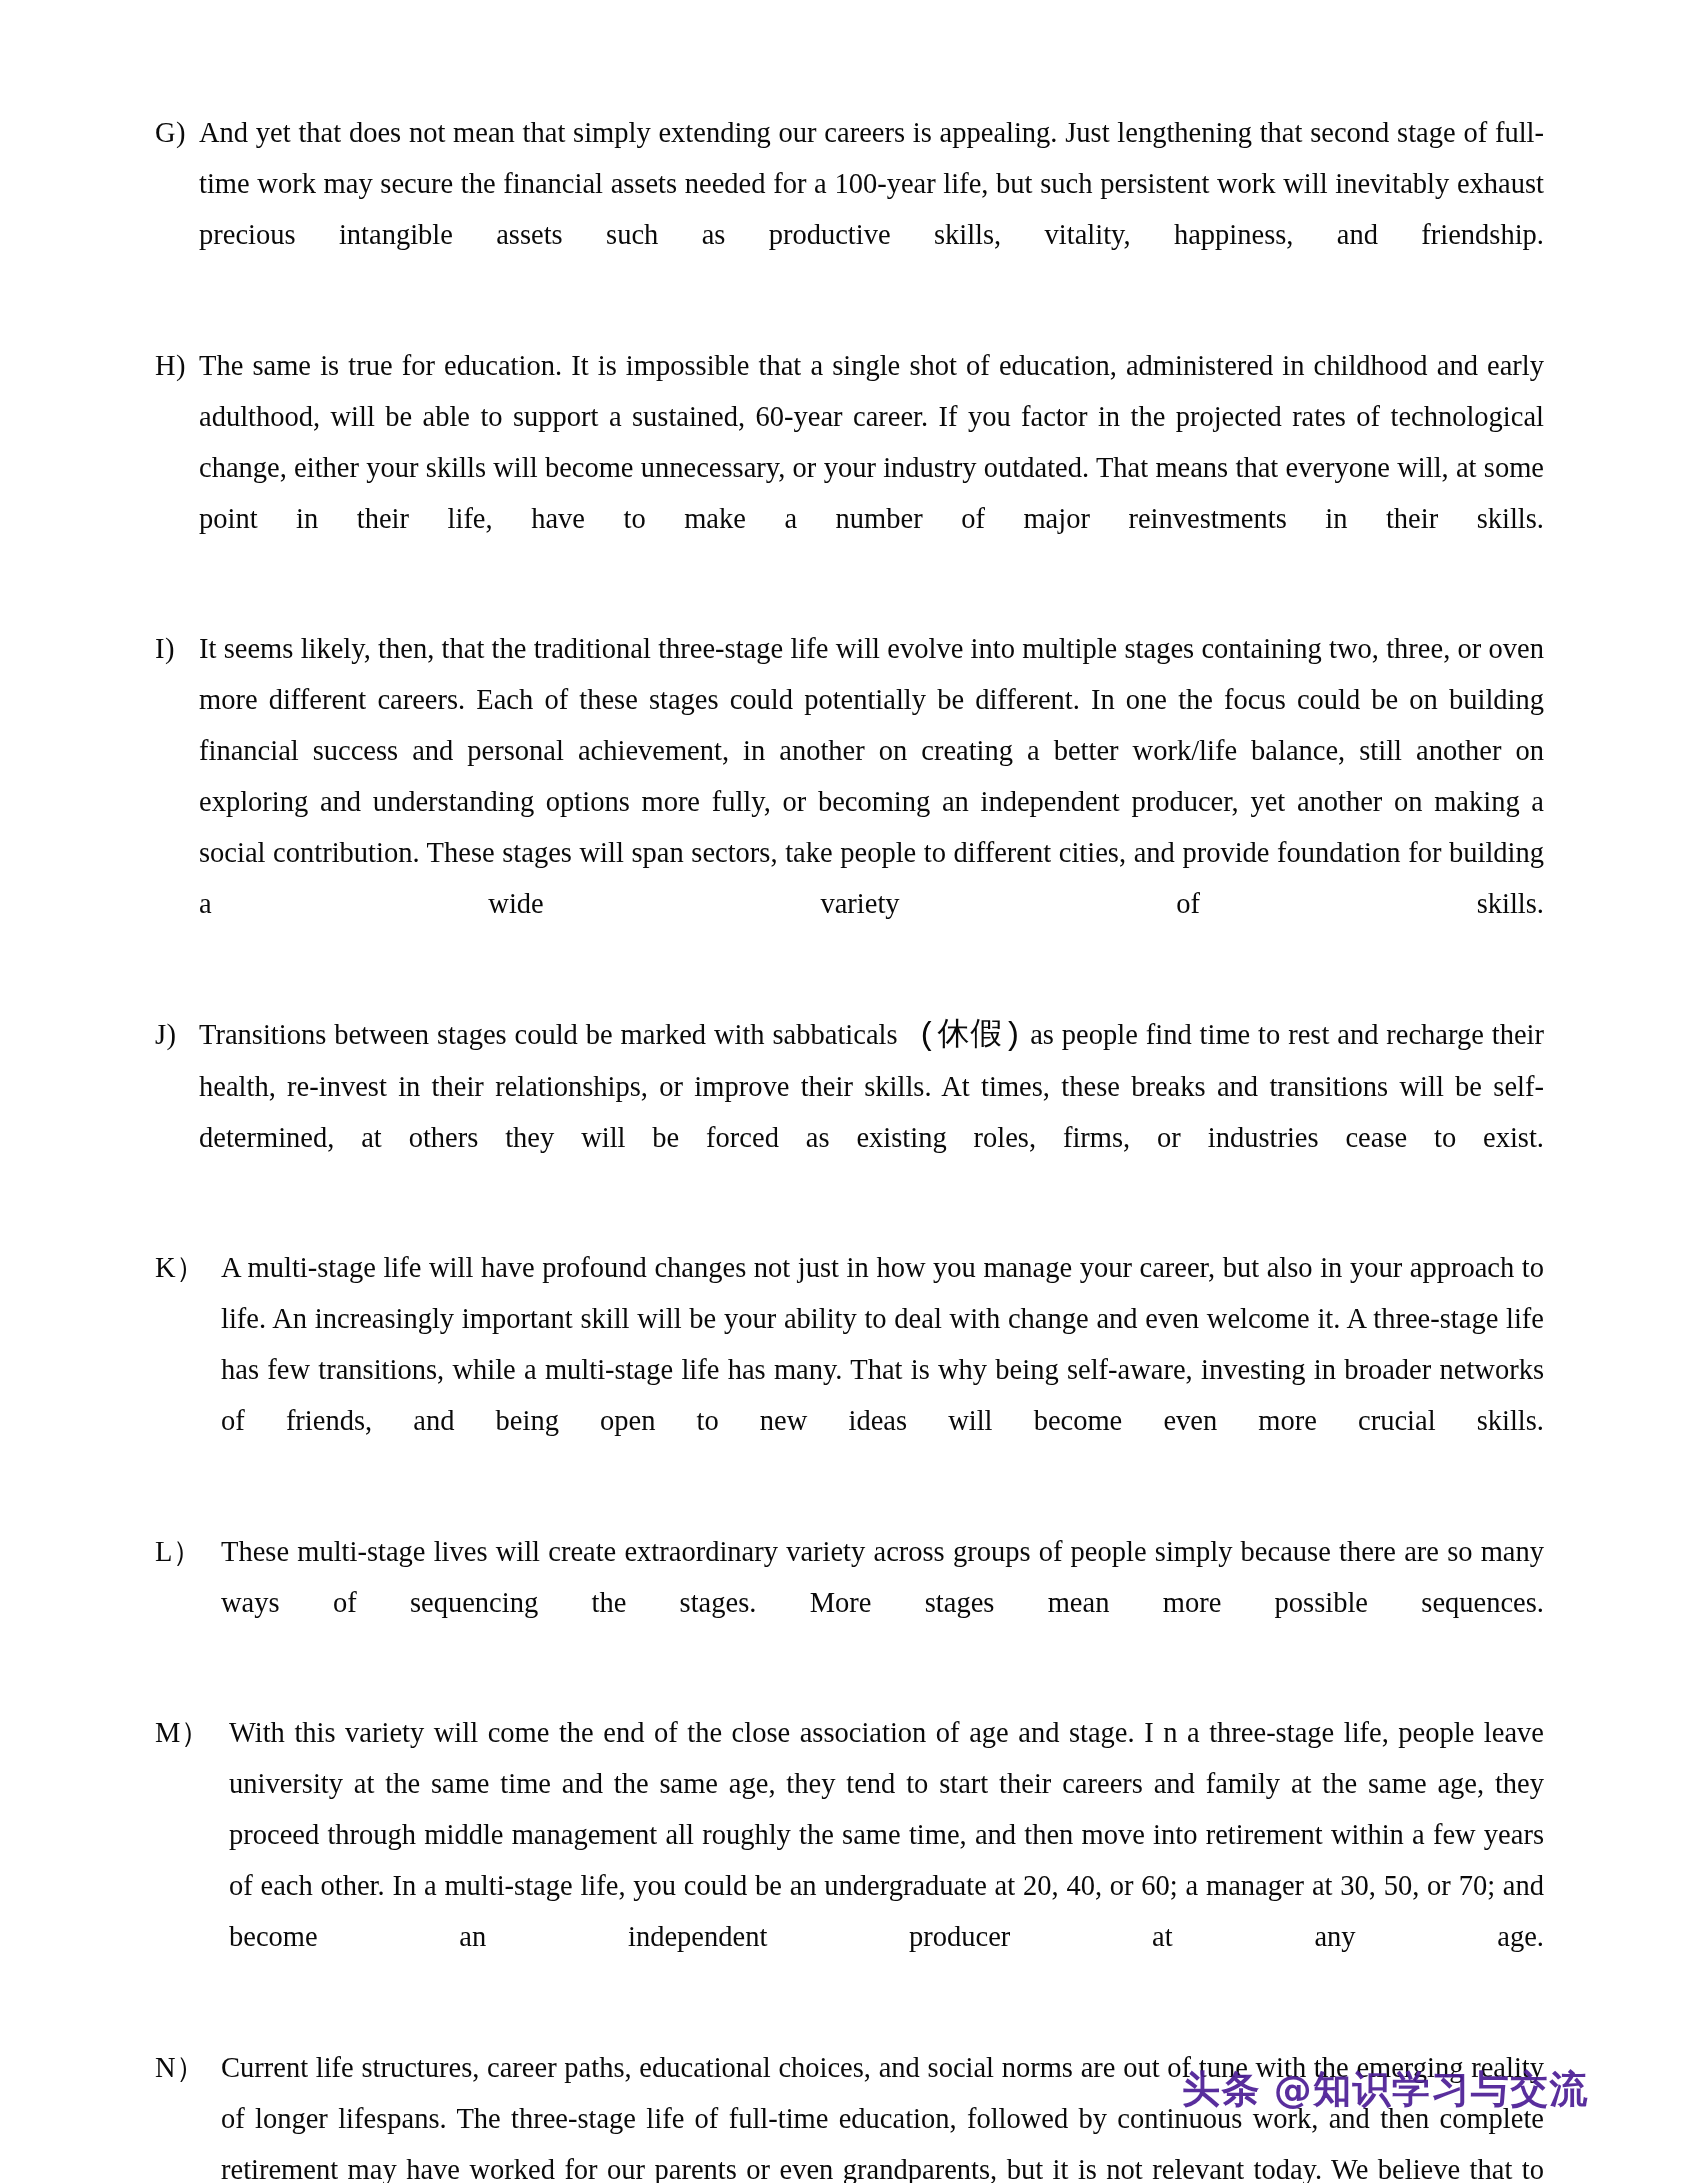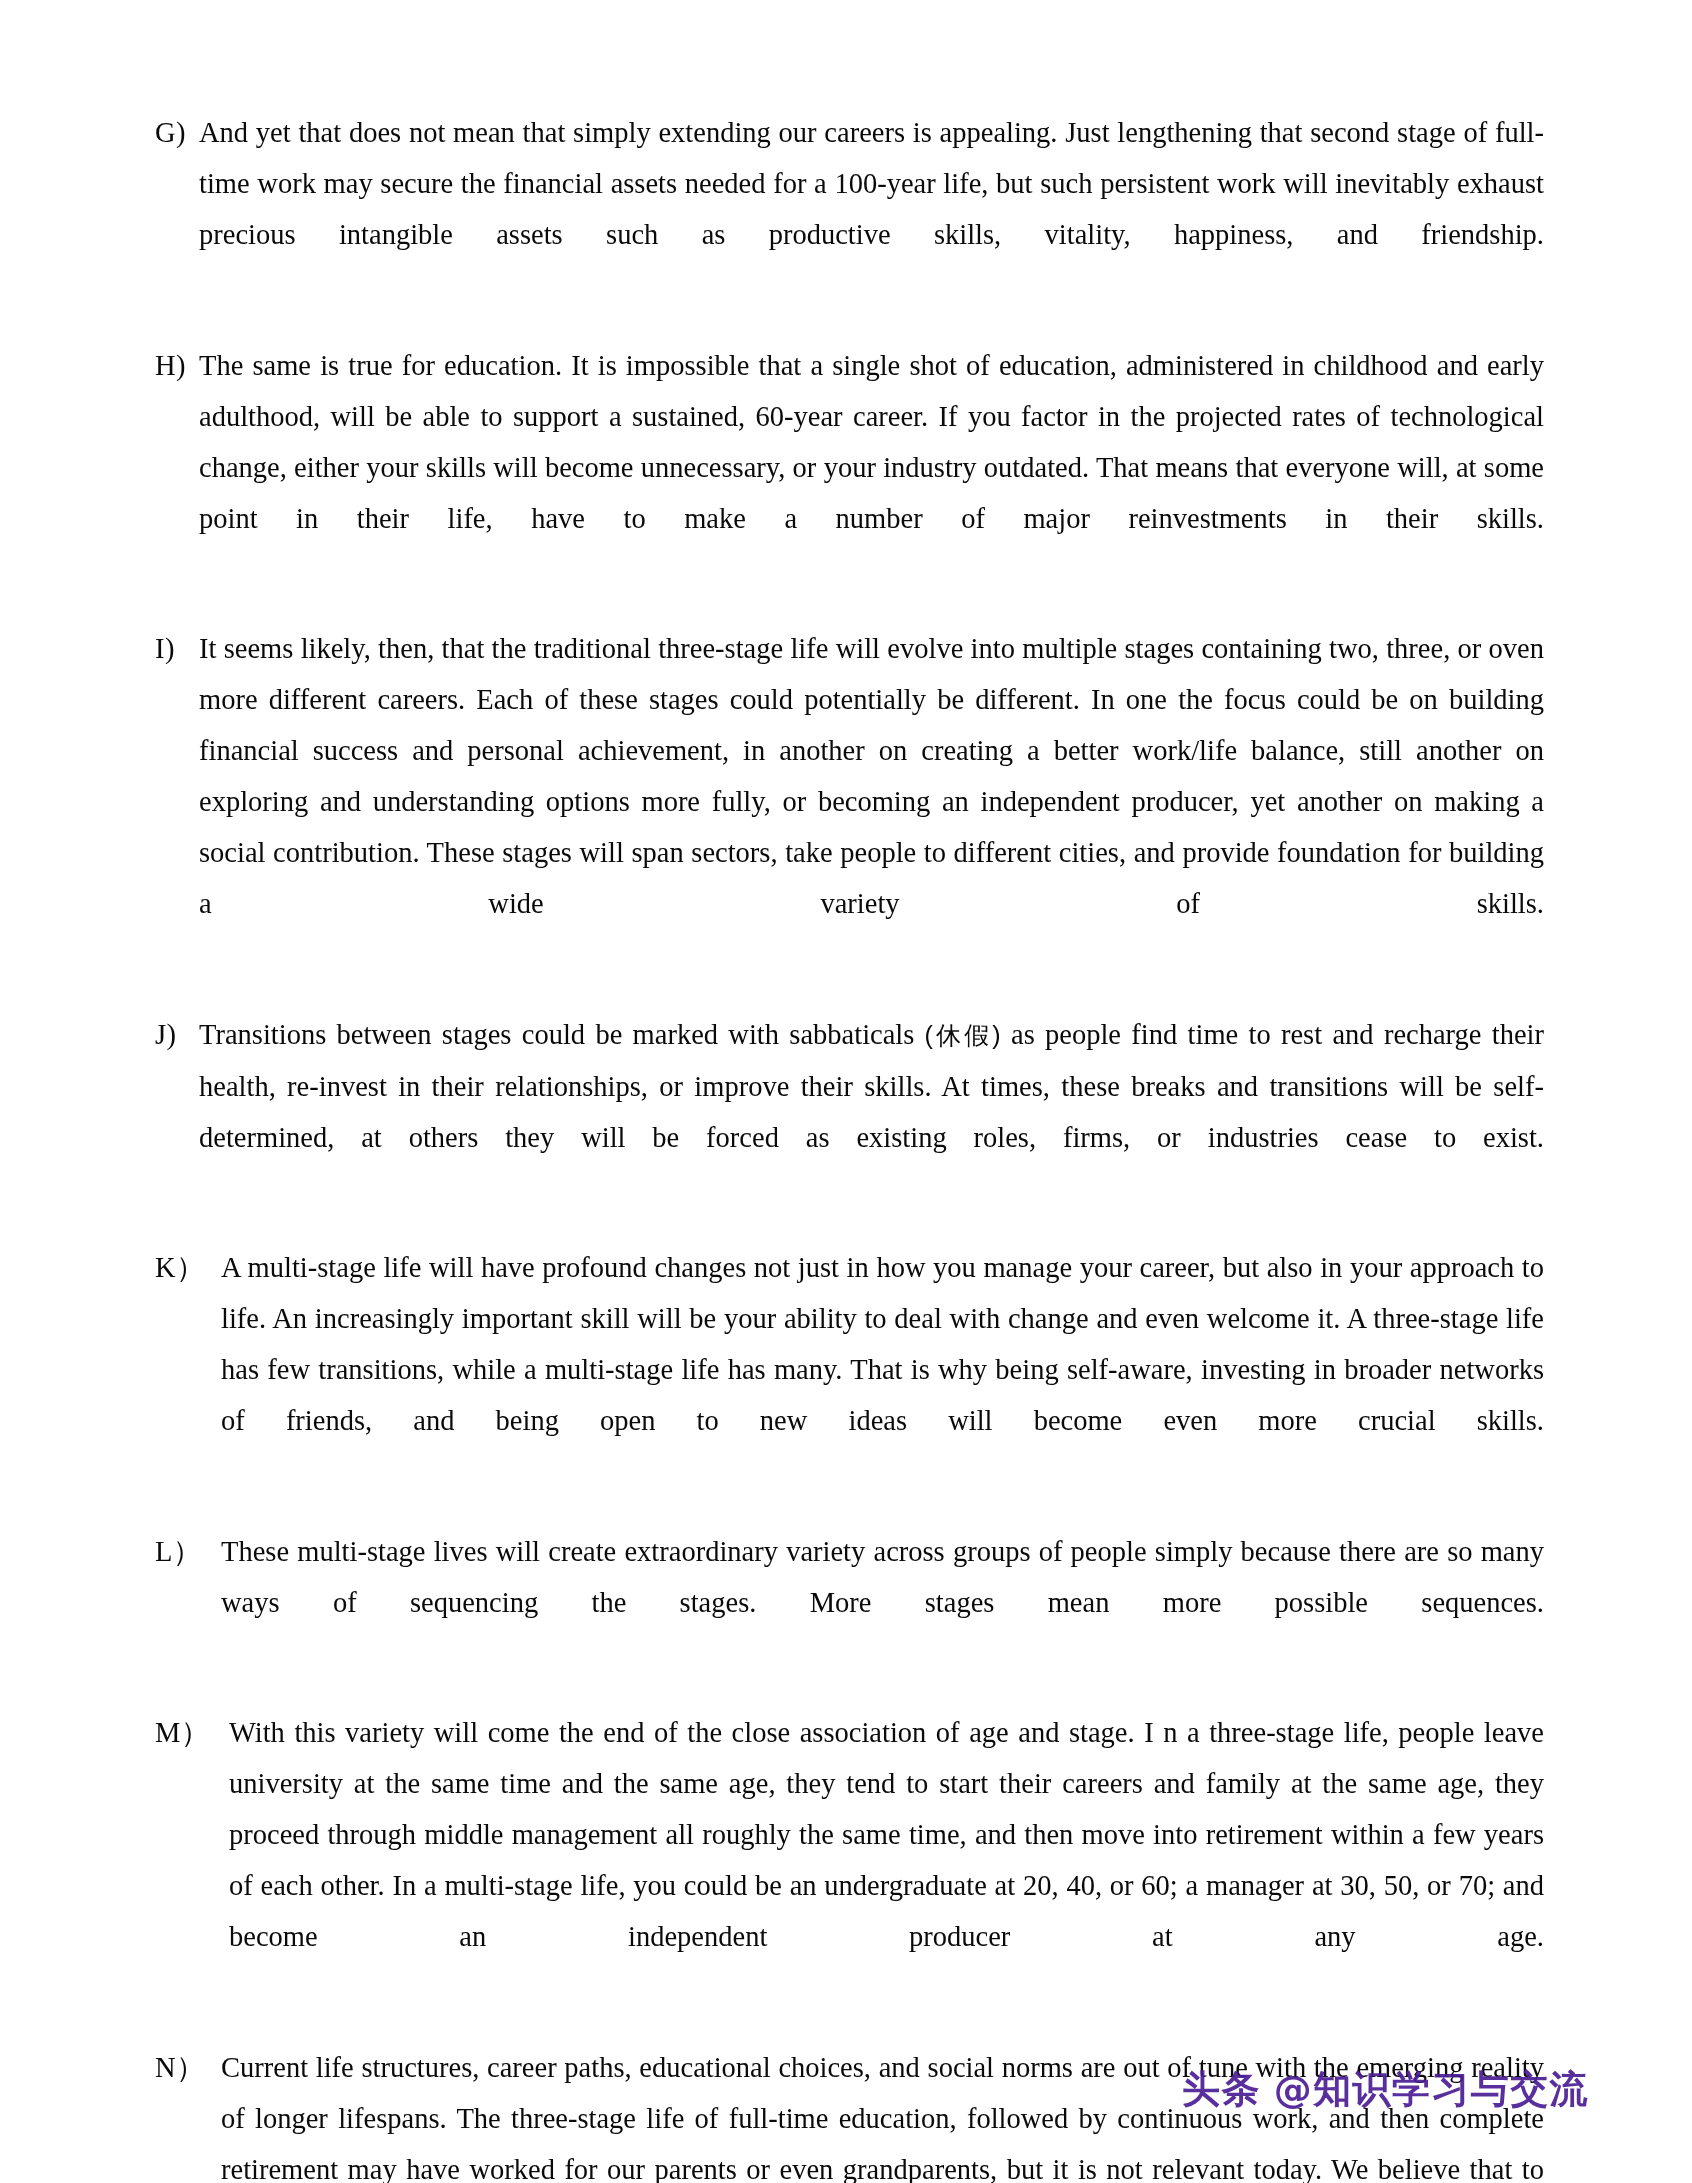--- a/index.html
+++ b/index.html
@@ -63,22 +63,22 @@
   .para .body::after {
     content: "";
     display: inline-block;
     width: 100%;
   }
 
   .ital {
   }
 
   .cjk {
-    font-family: Liberation Sans, sans-serif;
-    font-size: 25px;
+    font-family: Liberation Mono, monospace;
+    font-size: 32px;
   }
 
   
   .watermark {
     position: absolute;
     left: 1182px;
     top: 2064px;
     font-family: "DejaVu Sans", "Liberation Sans", sans-serif;
     font-size: 38px;
     font-weight: 700;

